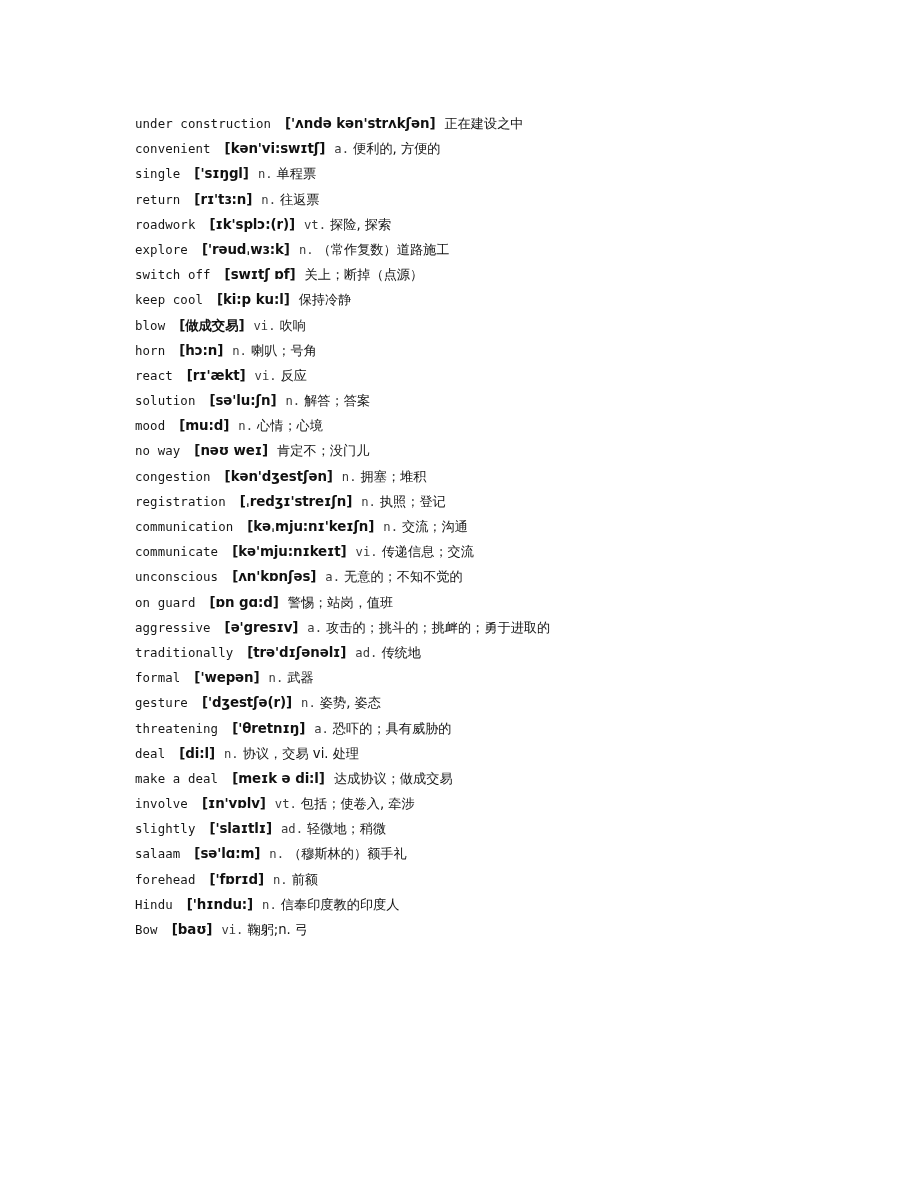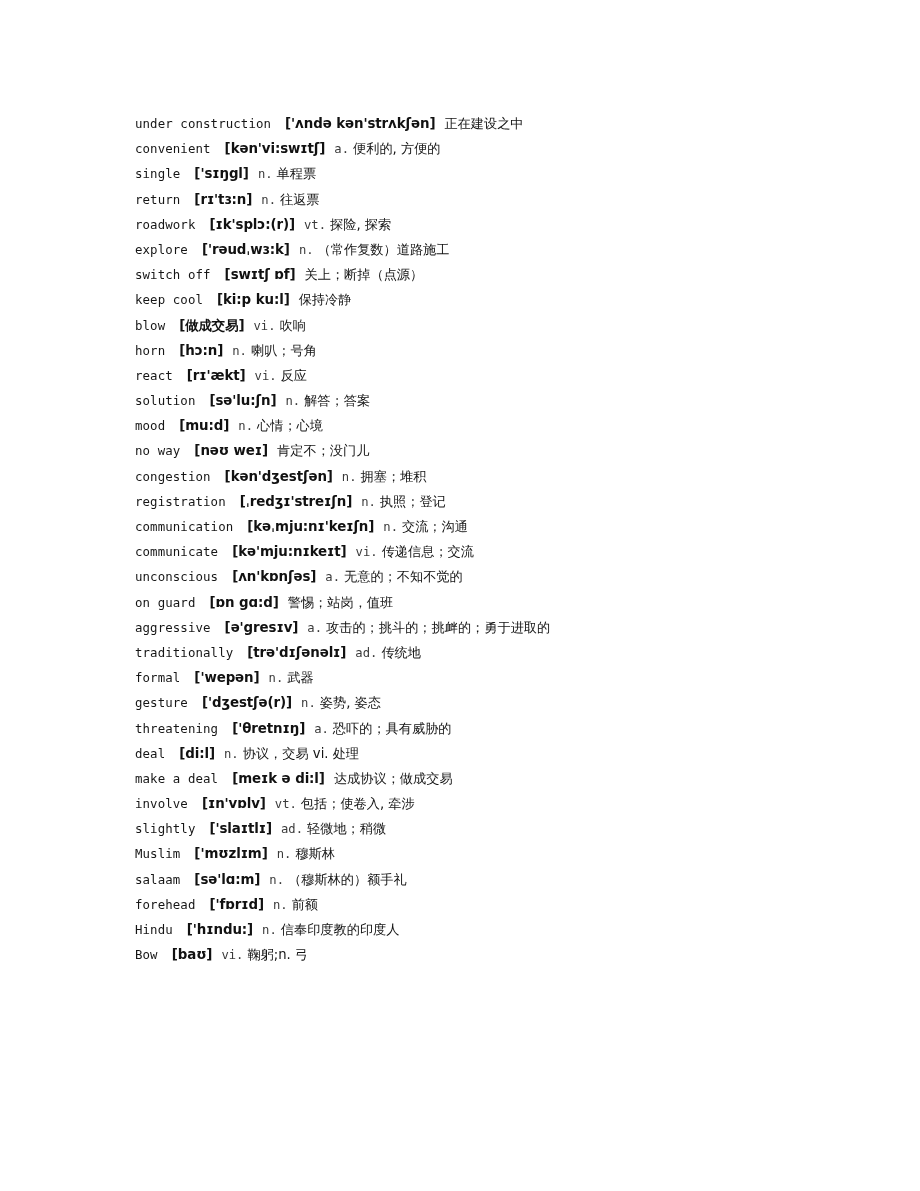--- a/index.html
+++ b/index.html
@@ -104,19 +104,18 @@
       <div class="vocab-entry"><span class="term">on guard</span><span class="sp-lg"></span><span class="phon">[ɒn gɑ:d]</span><span class="sp-md"></span><span class="gloss">警惕；站岗，值班</span></div>
       <div class="vocab-entry"><span class="term">aggressive</span><span class="sp-lg"></span><span class="phon">[ə'gresɪv]</span><span class="sp-md"></span><span class="pos">a.</span><span class="sp-sm"></span><span class="gloss">攻击的；挑斗的；挑衅的；勇于进取的</span></div>
       <div class="vocab-entry"><span class="term">traditionally</span><span class="sp-lg"></span><span class="phon">[trə'dɪʃənəlɪ]</span><span class="sp-md"></span><span class="pos">ad.</span><span class="sp-sm"></span><span class="gloss">传统地</span></div>
       <div class="vocab-entry"><span class="term">formal</span><span class="sp-lg"></span><span class="phon">['wepən]</span><span class="sp-md"></span><span class="pos">n.</span><span class="sp-sm"></span><span class="gloss">武器</span></div>
       <div class="vocab-entry"><span class="term">gesture</span><span class="sp-lg"></span><span class="phon">['dʒestʃə(r)]</span><span class="sp-md"></span><span class="pos">n.</span><span class="sp-sm"></span><span class="gloss">姿势, 姿态</span></div>
       <div class="vocab-entry"><span class="term">threatening</span><span class="sp-lg"></span><span class="phon">['θretnɪŋ]</span><span class="sp-md"></span><span class="pos">a.</span><span class="sp-sm"></span><span class="gloss">恐吓的；具有威胁的</span></div>
       <div class="vocab-entry"><span class="term">deal</span><span class="sp-lg"></span><span class="phon">[di:l]</span><span class="sp-md"></span><span class="pos">n.</span><span class="sp-sm"></span><span class="gloss">协议，交易 vi. 处理</span></div>
       <div class="vocab-entry"><span class="term">make a deal</span><span class="sp-lg"></span><span class="phon">[meɪk ə di:l]</span><span class="sp-md"></span><span class="gloss">达成协议；做成交易</span></div>
       <div class="vocab-entry"><span class="term">involve</span><span class="sp-lg"></span><span class="phon">[ɪn'vɒlv]</span><span class="sp-md"></span><span class="pos">vt.</span><span class="sp-sm"></span><span class="gloss">包括；使卷入, 牵涉</span></div>
       <div class="vocab-entry"><span class="term">slightly</span><span class="sp-lg"></span><span class="phon">['slaɪtlɪ]</span><span class="sp-md"></span><span class="pos">ad.</span><span class="sp-sm"></span><span class="gloss">轻微地；稍微</span></div>
-      <div class="vocab-entry"><span class="term">Muslim</span><span class="sp-lg"></span><span class="phon">['mʊzlɪm]</span><span class="sp-md"></span><span class="pos">n.</span><span class="sp-sm"></span><span class="gloss">穆斯林</span></div>
       <div class="vocab-entry"><span class="term">salaam</span><span class="sp-lg"></span><span class="phon">[sə'lɑ:m]</span><span class="sp-md"></span><span class="pos">n.</span><span class="sp-sm"></span><span class="gloss">（穆斯林的）额手礼</span></div>
       <div class="vocab-entry"><span class="term">forehead</span><span class="sp-lg"></span><span class="phon">['fɒrɪd]</span><span class="sp-md"></span><span class="pos">n.</span><span class="sp-sm"></span><span class="gloss">前额</span></div>
       <div class="vocab-entry"><span class="term">Hindu</span><span class="sp-lg"></span><span class="phon">['hɪndu:]</span><span class="sp-md"></span><span class="pos">n.</span><span class="sp-sm"></span><span class="gloss">信奉印度教的印度人</span></div>
       <div class="vocab-entry"><span class="term">Bow</span><span class="sp-lg"></span><span class="phon">[baʊ]</span><span class="sp-md"></span><span class="pos">vi.</span><span class="sp-sm"></span><span class="gloss">鞠躬;n. 弓</span></div>
     </div>
 </div>
 
 </body></html>

